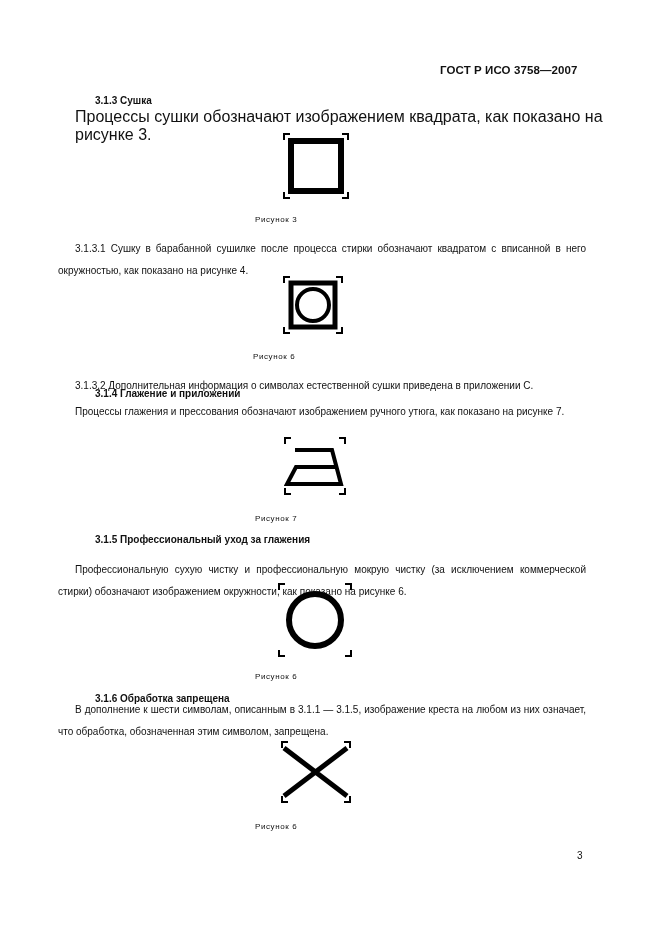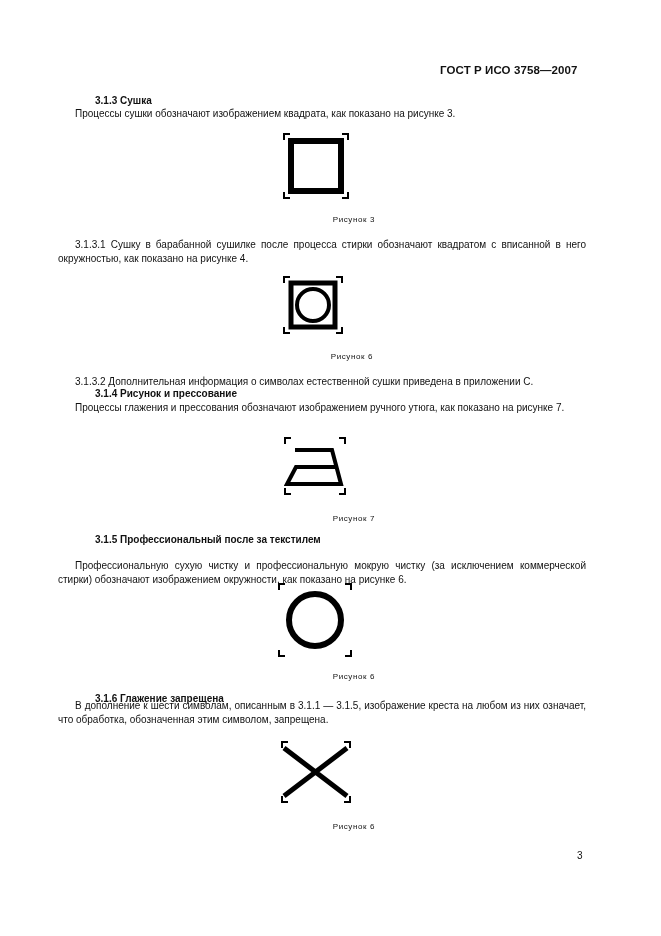--- a/index.html
+++ b/index.html
@@ -1,23 +1,23 @@
 <!DOCTYPE html>
 <html><head>
 <meta charset="utf-8">
 <style>
   html, body { margin:0; padding:0; background:#fff; }
   body { width:661px; height:936px; position:relative; overflow:hidden;
          font-family:"Liberation Sans", sans-serif; color:#111; }
   .abs { position:absolute; }
   .hdr { left:440px; top:64px; font-size:11.5px; font-weight:bold; letter-spacing:0.1px; }
   .h { left:75px; font-size:10px; font-weight:bold;margin-left:20px; }
-  .p { left:58px; width:528px; font-size:10px; line-height:14px; text-indent:17px; text-align:justify; }
-  .p1 { left:75px; font-size:10px; }
-  .cap { font-size:8px; text-align:right; width:120px; letter-spacing:0.6px; }
+  .p { left:58px; width:528px; font-size:10px; line-height:22px; text-indent:17px; text-align:justify; }
+  .p1 { left:75px; font-size:16px; }
+  .cap { font-size:8px; text-align:left; width:120px; letter-spacing:0.6px; }
   .pg { left:577px; top:850px; font-size:10px; }
 </style>
 </head>
 <body>
 
 <div class="abs hdr">ГОСТ Р ИСО 3758—2007</div>
 
 <div class="abs h" style="top:95px">3.1.3  Сушка</div>
 <div class="abs p1" style="top:108px">Процессы сушки обозначают изображением квадрата, как показано на рисунке 3.</div>
 
@@ -41,49 +41,49 @@
       <path d="M1 51 V57 H7"></path>
       <path d="M53 57 H59 V51"></path>
   </g>
   <rect x="8" y="7" width="44" height="44" stroke="#000" stroke-width="5" fill="none"></rect>
   <circle cx="30" cy="29" r="16" stroke="#000" stroke-width="4" fill="none"></circle>
 </svg>
 <div class="abs cap" style="left:253px;top:352px">Рисунок  6</div>
 
 <div class="abs p" style="top:375px">3.1.3.2  Дополнительная информация о символах естественной сушки приведена в приложении С.</div>
 
-<div class="abs h" style="top:388px">3.1.4  Рисунок и прессование</div>
+<div class="abs h" style="top:388px">3.1.4  Глажение и приложении</div>
 <div class="abs p" style="top:401px">Процессы глажения и прессования обозначают изображением ручного утюга, как показано на рисунке 7.</div>
 
 <svg class="abs" style="left:284px;top:437px" width="62" height="58">
   <g stroke="#000" stroke-width="2" fill="none">
     <path d="M1 7 V1 H7"></path>
       <path d="M55 1 H61 V7"></path>
       <path d="M1 51 V57 H7"></path>
       <path d="M55 57 H61 V51"></path>
   </g>
   <path d="M11 13 H48 L57 47 H3 L12 30 H52" stroke="#000" stroke-width="4" fill="none" stroke-linejoin="miter"></path>
 </svg>
 <div class="abs cap" style="left:255px;top:514px">Рисунок 7</div>
 
-<div class="abs h" style="top:534px">3.1.5  Профессиональный после за текстилем</div>
+<div class="abs h" style="top:534px">3.1.5  Профессиональный уход за глажения</div>
 <div class="abs p" style="top:559px">Профессиональную сухую чистку и профессиональную мокрую чистку (за исключением коммерческой стирки) обозначают изображением окружности, как показано на рисунке  6.</div>
 
 <svg class="abs" style="left:278px;top:583px" width="74" height="74">
   <g stroke="#000" stroke-width="2" fill="none">
     <path d="M1 7 V1 H7"></path>
       <path d="M67 1 H73 V7"></path>
       <path d="M1 67 V73 H7"></path>
       <path d="M67 73 H73 V67"></path>
   </g>
   <circle cx="37" cy="37" r="26" stroke="#000" stroke-width="6" fill="none"></circle>
 </svg>
 <div class="abs cap" style="left:255px;top:672px">Рисунок 6</div>
 
-<div class="abs h" style="top:693px">3.1.6  Глажение запрещена</div>
+<div class="abs h" style="top:693px">3.1.6  Обработка запрещена</div>
 <div class="abs p" style="top:699px">В дополнение к шести символам, описанным в 3.1.1 — 3.1.5, изображение креста на любом из них означает, что обработка, обозначенная этим символом, запрещена.</div>
 
 <svg class="abs" style="left:281px;top:741px" width="70" height="62">
   <g stroke="#000" stroke-width="2" fill="none">
     <path d="M1 7 V1 H7"></path>
       <path d="M63 1 H69 V7"></path>
       <path d="M1 55 V61 H7"></path>
       <path d="M63 61 H69 V55"></path>
   </g>
   <path d="M3 7 L66 55 M66 7 L3 55" stroke="#000" stroke-width="5" fill="none"></path>

